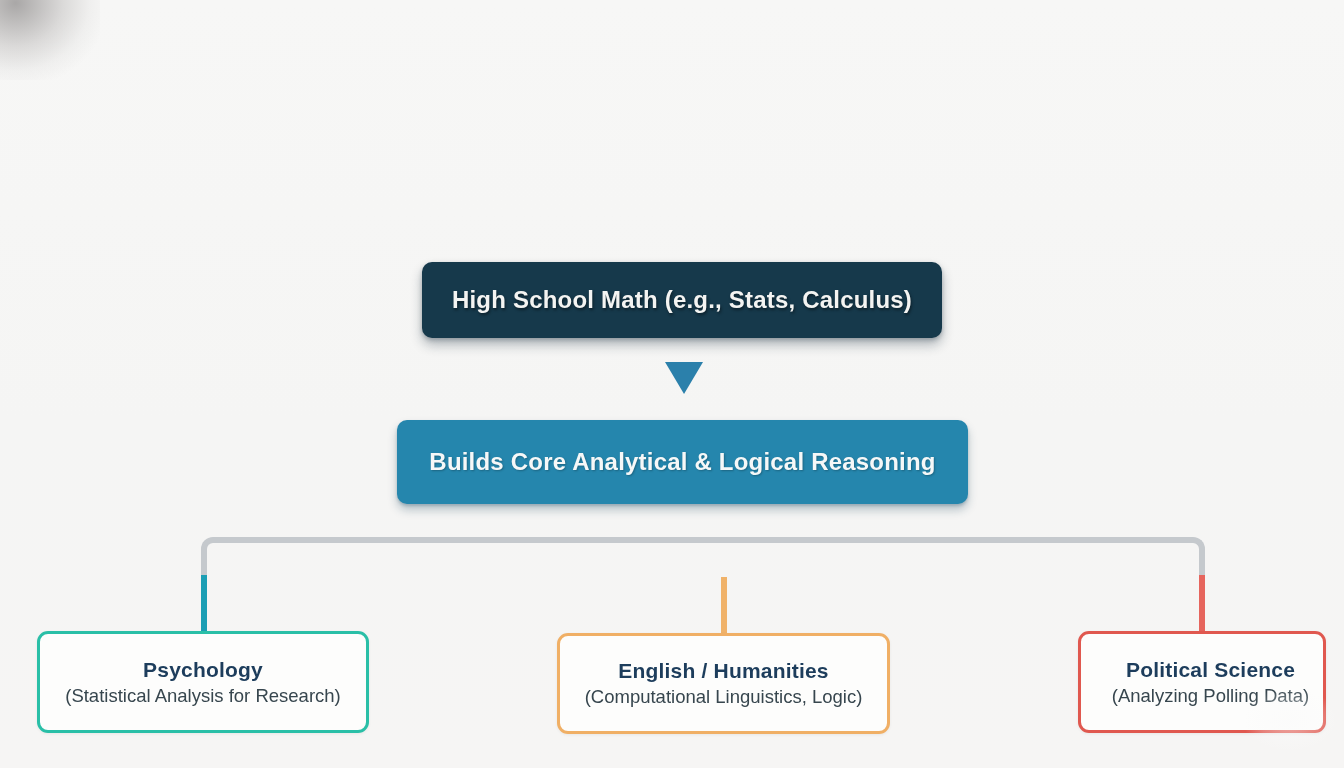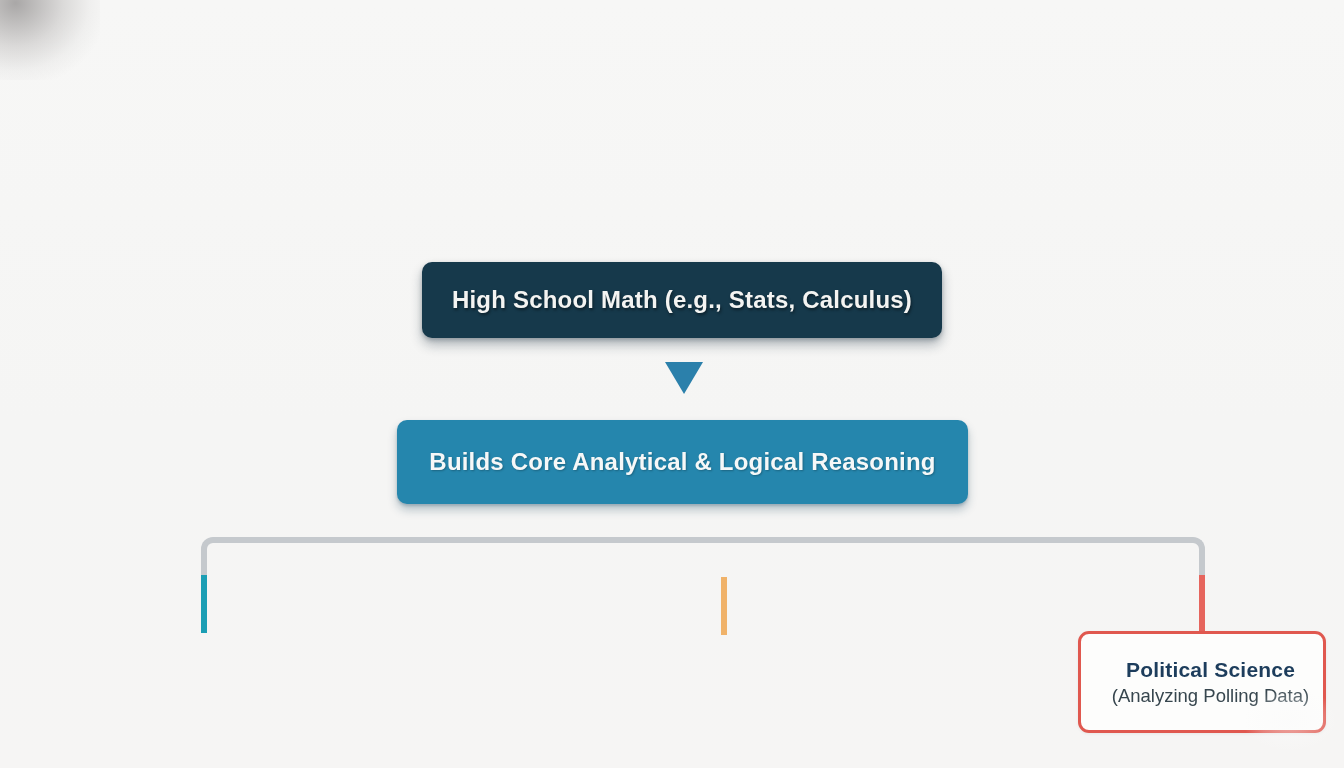--- a/index.html
+++ b/index.html
@@ -138,21 +138,29 @@
   <div class="node node-core" style="background: rgb(37, 134, 173); color: rgb(246, 248, 248);">
     <span>Builds Core Analytical &amp; Logical Reasoning</span>
   </div>
 
   <div class="trunk" style="border-color: rgb(197, 201, 205);"></div>
 
   <div class="stub stub-0" style="background: rgb(27, 158, 180);"></div>
   <div class="stub stub-1" style="background: rgb(240, 178, 105);"></div>
   <div class="stub stub-2" style="background: rgb(230, 101, 93);"></div>
 
+  <div class="branch-box branch-0" style="border-color: rgb(42, 191, 167);">
+    <div class="branch-title" style="color: rgb(29, 61, 92);">Psychology</div>
+    <div class="branch-subtitle" style="color: rgb(55, 70, 78);">(Statistical Analysis for Research)</div>
+  </div>
 
+  <div class="branch-box branch-1" style="border-color: rgb(240, 175, 101);">
+    <div class="branch-title" style="color: rgb(29, 61, 92);">English / Humanities</div>
+    <div class="branch-subtitle" style="color: rgb(55, 70, 78);">(Computational Linguistics, Logic)</div>
+  </div>
 
   <div class="branch-box branch-2" style="border-color: rgb(224, 88, 79); padding-left: 17px;">
     <div class="branch-title" style="color: rgb(29, 61, 92);">Political Science</div>
     <div class="branch-subtitle" style="color: rgb(55, 70, 78);">(Analyzing Polling Data)</div>
   </div>
 
   <div class="light-smear"></div>
 
 </div>
 

